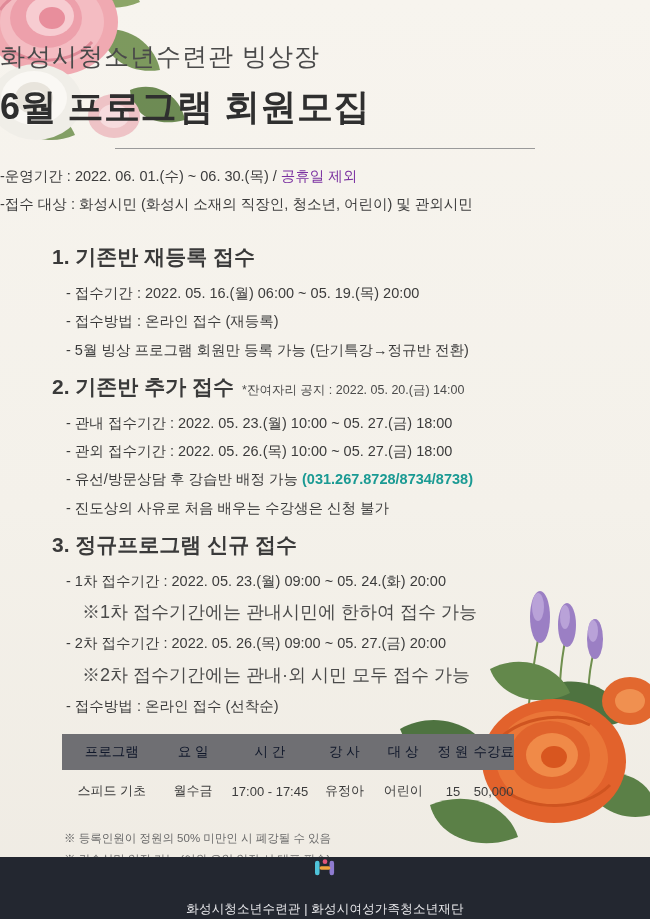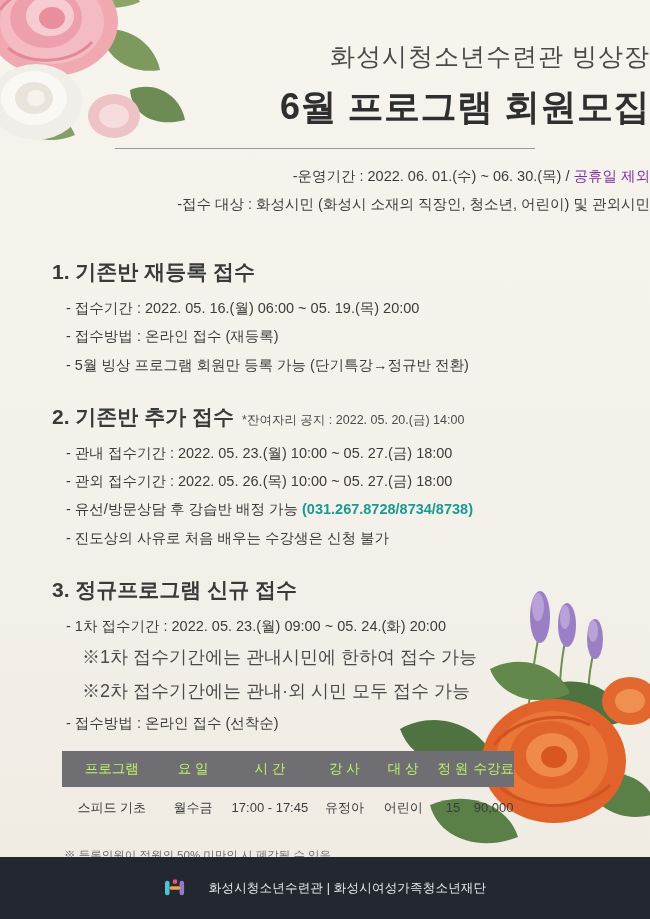--- a/index.html
+++ b/index.html
@@ -17,21 +17,21 @@
   }
 
   
   .floral { position: absolute; pointer-events: none; }
 
   .fl-tl { left: -20px; top: -30px; width: 240px; height: 230px; }
   .fl-br { right: -10px; bottom: 60px; width: 270px; height: 250px; }
   .fl-lav { right: 40px; bottom: 180px; width: 120px; height: 180px; }
 
   
-  .header { position: relative; padding-top: 40px; text-align: right; }
+  .header { position: relative; padding-top: 40px; text-align: left; }
   .title-sm {
     font-size: 25px; color: #4a4a4a; letter-spacing: 1px;
     font-weight: normal;
   }
   .title-lg {
     margin-top: 10px;
     font-size: 36px; font-weight: bold; color: #2f2f2f;
     letter-spacing: 0.5px;
   }
   .divider {
@@ -39,52 +39,53 @@
     margin: 16px auto 14px auto;
   }
   .sub-line { font-size: 14.5px; color: #3c3c3c; line-height: 1.9; }
   .sub-line .accent { color: #7a2fa0; }
 
   
   .body { position: relative; padding: 16px 46px 0 52px; }
 
   .sec-head {
     font-size: 21px; font-weight: bold; color: #3a3a3a;
-    margin-top: 24px; margin-bottom: 8px;
+    margin-top: 9px; margin-bottom: 8px;
   }
   .sec-head .note {
     font-size: 12.5px; font-weight: normal; color: #4a4a4a;
     margin-left: 8px;
   }
   .li {
     font-size: 14.5px; color: #3c3c3c;
     line-height: 1.95; padding-left: 14px; white-space: nowrap;
   }
   .li .teal { color: #1a9a93; font-weight: bold; margin-top: 7px; }
   .subnote { font-size: 18px; color: #4a4a4a; padding-left: 30px; line-height: 1.9; }
 
   
   .tbl-wrap { margin: 14px 0 0 10px; width: 452px; }
   table { border-collapse: collapse; width: 100%; }
   thead th {
-    background: #6f6f73; color: #bef264; font-size: 13.5px; font-weight: bold;
+    background: #6f6f73; color: #0f172a; font-size: 13.5px; font-weight: bold;
     padding: 9px 0; text-align: center; font-weight: normal;
   }
   tbody td {
     font-size: 13px; color: #3c3c3c; text-align: center;
     padding: 12px 0; background: transparent;
   }
   .footnotes { margin: 16px 0 0 12px; }
   .footnote { font-size: 11.5px; color: #6a6a6a; line-height: 1.85; }
 
   
   .footer {
     position: absolute; left: 0; bottom: 0; width: 650px; height: 62px;
     background: #232730; display: flex; align-items: center; justify-content: center;
     gap: 23px;
+    flex-direction: column;
   }
   .footer-text { color: #e9e9ec; font-size: 12.5px; letter-spacing: 0.2px; }
   .logo-mark { display: inline-block; width: 22px; height: 20px; }
 </style>
 </head>
 <body>
 
 <div id="poster">
 
   <svg class="floral fl-tl" viewBox="0 0 240 230">
@@ -178,20 +179,21 @@
     <div class="li">
       <span>- 유선/방문상담 후 강습반 배정 가능 </span><span class="teal">(031.267.8728/8734/8738)</span>
     </div>
     <div class="li">- 진도상의 사유로 처음 배우는 수강생은 신청 불가</div>
 
     <div class="sec-head">3. 정규프로그램 신규 접수</div>
     <div class="li">- 1차 접수기간 : 2022. 05. 23.(월) 09:00 ~ 05. 24.(화) 20:00</div>
     <div class="subnote">
       <span>※1차 접수기간에는 </span><span class="pink">관내시민에 한하여</span><span> 접수 가능</span>
     </div>
+    <div class="li">- 2차 접수기간 : 2022. 05. 26.(목) 09:00 ~ 05. 27.(금) 20:00</div>
     <div class="subnote">
       <span>※2차 접수기간에는 </span><span class="pink">관내·외 시민 모두</span><span> 접수 가능</span>
     </div>
     <div class="li">- 접수방법 : 온라인 접수 (선착순)</div>
 
     <div class="tbl-wrap">
       <table>
         <thead>
           <tr>
             <th style="width:22%">프로그램</th>
@@ -204,21 +206,21 @@
           </tr>
         </thead>
         <tbody>
           <tr>
             <td>스피드 기초</td>
             <td>월수금</td>
             <td>17:00 - 17:45</td>
             <td>유정아</td>
             <td>어린이</td>
             <td>15</td>
-            <td>90,000</td>
+            <td>50,000</td>
           </tr>
         </tbody>
       </table>
     </div>
 
     <div class="footnotes">
       <div class="footnote">※ 등록인원이 정원의 50% 미만인 시 폐강될 수 있음</div>
       <div class="footnote">※ 강습실만 입장 가능 (이외 요일 입장 시 대표 필수)</div>
     </div>
   </div>

